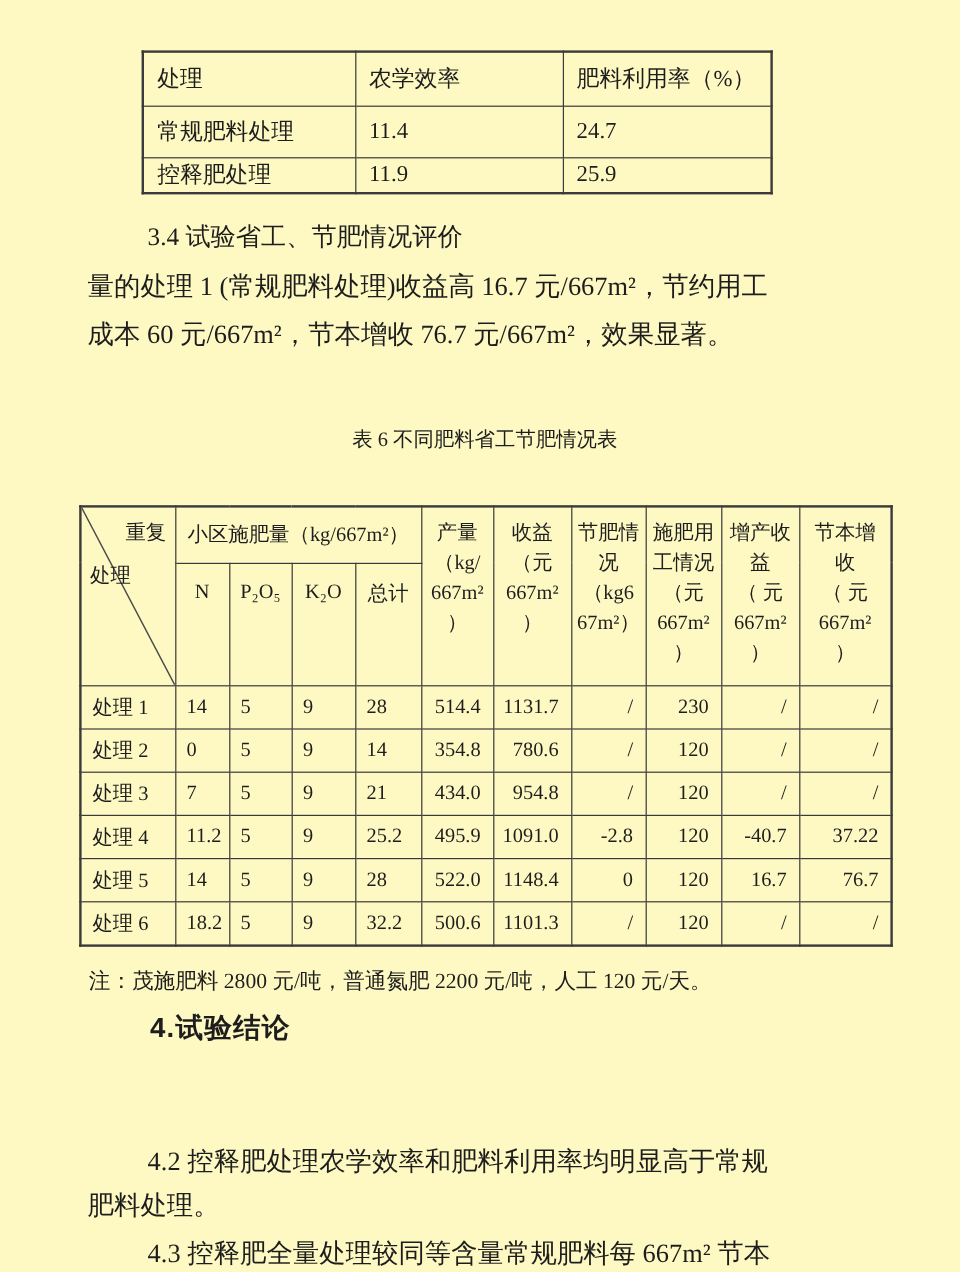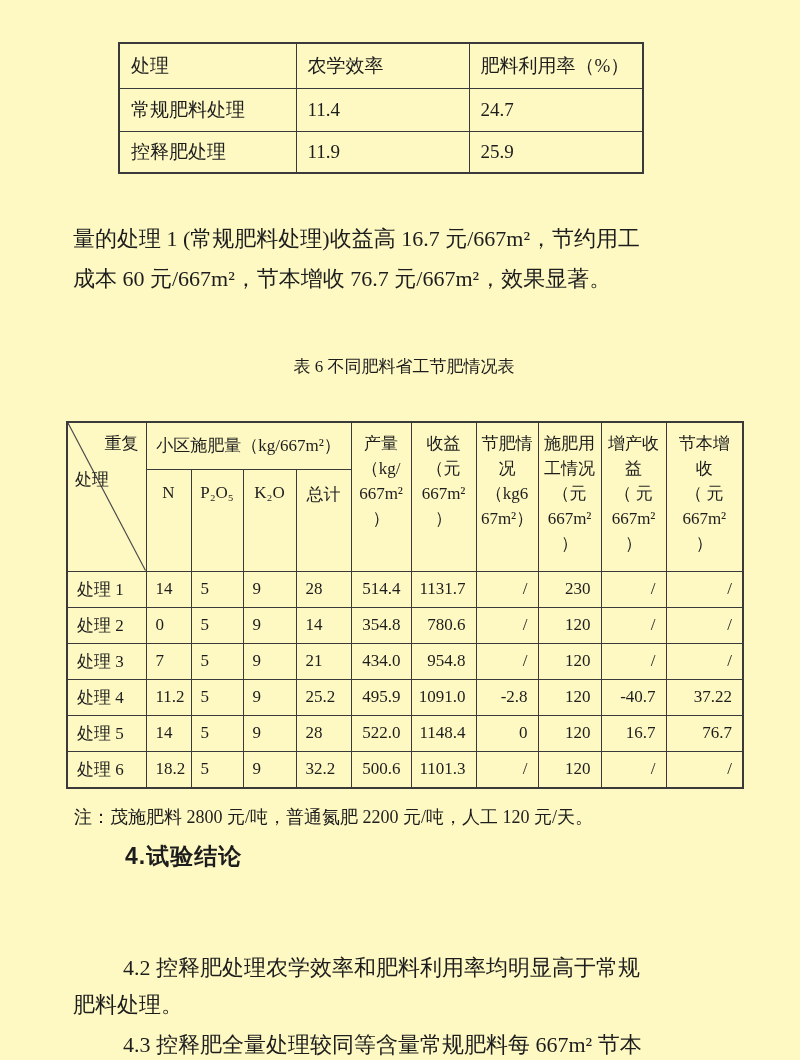--- a/index.html
+++ b/index.html
@@ -71,28 +71,29 @@
         <tr style="height:45px">
       <td>处理</td>
       <td>农学效率</td>
       <td>肥料利用率（%）</td>
     </tr>
     <tr style="height:43px">
       <td>常规肥料处理</td>
       <td>11.4</td>
       <td>24.7</td>
     </tr>
-    <tr style="height:42px">
+    <tr style="height:30px">
       <td>控释肥处理</td>
       <td>11.9</td>
       <td>25.9</td>
     </tr>
   </tbody>
     </table>
 
+  <div class="h34">3.4 试验省工、节肥情况评价</div>
 
   <div class="para p34">
     <span class="line">量的处理 1 (常规肥料处理)收益高 16.7 元/667m²，节约用工</span>
     <span class="line">成本 60 元/667m²，节本增收 76.7 元/667m²，效果显著。</span>
   </div>
 
   <div class="caption">表 6 不同肥料省工节肥情况表</div>
 
   <table class="t6">
     <colgroup>

